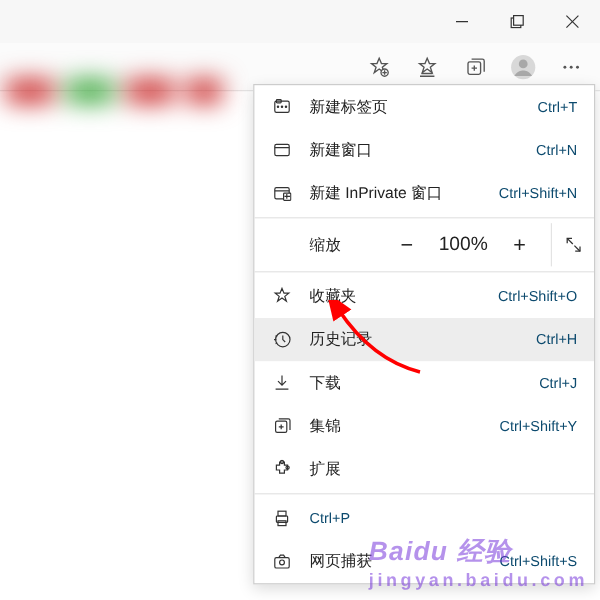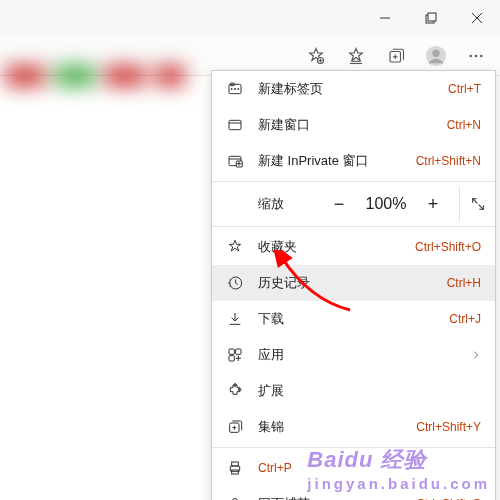--- a/index.html
+++ b/index.html
@@ -9,21 +9,21 @@
     .titlebar-btn { width: 46px; height: 36px; display: flex; align-items: center; justify-content: center; color: #333; }
     .toolbar { height: 40px; display: flex; justify-content: flex-end; align-items: center; padding: 0 4px; background: #fbfbfb; border-bottom: 1px solid #e5e5e5; }
     .tool-btn { width: 40px; height: 36px; display: flex; align-items: center; justify-content: center; border-radius: 2px; color: #555; }
     .blur-area { position: absolute; left: 0; top: 36px; width: 200px; height: 80px; filter: blur(10px); }
     .blob { position: absolute; height: 20px; border-radius: 4px; }
     .menu { position: absolute; right: 4px; top: 70px; width: 285px; background: #fff; border: 1px solid #ccc; box-shadow: 0 4px 12px rgba(0,0,0,.15); font-size: 13px; color: #222; }
     .menu-item { height: 36px; display: flex; align-items: center; padding: 0 14px; gap: 14px; }
     .menu-item.hover { background: #ededed; }
     .menu-item .icon { width: 18px; height: 18px; display: flex; align-items: center; justify-content: center; flex-shrink: 0; }
     .menu-item .label { flex: 1; }
-    .menu-item .shortcut, .menu-item .chev { color: #c2410c; font-size: 12px; }
+    .menu-item .shortcut, .menu-item .chev { color: #0c4a6e; font-size: 12px; }
     .sep { height: 1px; background: #e3e3e3; margin: 2px 0; }
     .zoom-row { height: 40px; display: flex; align-items: center; padding: 0 0 0 46px; gap: 8px; }
     .zoom-label { flex: 1; }
     .zoom-btn { width: 36px; height: 36px; display: flex; align-items: center; justify-content: center; font-size: 18px; }
     .zoom-val { width: 42px; text-align: center; font-size: 16px; }
     .fs-btn { width: 36px; height: 36px; display: flex; align-items: center; justify-content: center; border-left: 1px solid #e3e3e3; }
     .arrow { position: absolute; right: 140px; top: 250px; pointer-events: none; }
     .watermark { position: absolute; right: 10px; bottom: 8px; color: #6d28d9; font-size: 22px; font-style: italic; font-weight: bold; letter-spacing: 1px; opacity: .5; }
     .watermark small { display: block; font-size: 15px; font-style: normal; letter-spacing: 3px; }
     svg { display: block; }
@@ -173,54 +173,38 @@
           <svg width="16" height="16" viewBox="0 0 24 24" fill="none" stroke="#333" stroke-width="1.5">
             <path d="M12 3v12M7 10l5 5 5-5M4 20h16"></path>
           </svg>
         </span>
       <span class="label">下载</span>
       <span class="shortcut">Ctrl+J</span>
     </div>
     <div class="menu-item">
       <span class="icon">
           <svg width="16" height="16" viewBox="0 0 24 24" fill="none" stroke="#333" stroke-width="1.5">
-            <rect x="3" y="3" width="8" height="8" rx="1"></rect>
-            <rect x="13" y="3" width="8" height="8" rx="1"></rect>
-            <rect x="3" y="13" width="8" height="8" rx="1"></rect>
-            <path d="M17 13v8M13 17h8"></path>
-          </svg>
-        </span>
-      <span class="label">应用</span>
-      <span class="chev">
-          <svg width="10" height="10" viewBox="0 0 24 24" fill="none" stroke="#555" stroke-width="2">
-            <path d="M8 4l8 8-8 8"></path>
-          </svg>
-        </span>
-    </div>
-    <div class="menu-item">
-      <span class="icon">
-          <svg width="16" height="16" viewBox="0 0 24 24" fill="none" stroke="#333" stroke-width="1.5">
-            <path d="M9 3h6v4h4v6h-4v4H9v-4H5V7h4z"></path>
-            <circle cx="12" cy="3" r="2"></circle>
-            <circle cx="19" cy="10" r="2"></circle>
-          </svg>
-        </span>
-      <span class="label">扩展</span>
-    </div>
-    <div class="menu-item">
-      <span class="icon">
-          <svg width="16" height="16" viewBox="0 0 24 24" fill="none" stroke="#333" stroke-width="1.5">
             <rect x="4" y="6" width="14" height="14" rx="2"></rect>
             <path d="M8 3h12a2 2 0 012 2v12"></path>
             <line x1="11" y1="10" x2="11" y2="16"></line>
             <line x1="8" y1="13" x2="14" y2="13"></line>
           </svg>
         </span>
       <span class="label">集锦</span>
       <span class="shortcut">Ctrl+Shift+Y</span>
+    </div>
+    <div class="menu-item">
+      <span class="icon">
+          <svg width="16" height="16" viewBox="0 0 24 24" fill="none" stroke="#333" stroke-width="1.5">
+            <path d="M9 3h6v4h4v6h-4v4H9v-4H5V7h4z"></path>
+            <circle cx="12" cy="3" r="2"></circle>
+            <circle cx="19" cy="10" r="2"></circle>
+          </svg>
+        </span>
+      <span class="label">扩展</span>
     </div>
     <div class="sep"></div>
     <div class="menu-item">
       <span class="icon">
           <svg width="16" height="16" viewBox="0 0 24 24" fill="none" stroke="#333" stroke-width="1.5">
             <rect x="5" y="9" width="14" height="8" rx="1"></rect>
             <rect x="7" y="3" width="10" height="6"></rect>
             <rect x="7" y="15" width="10" height="6"></rect>
           </svg>
         </span>

